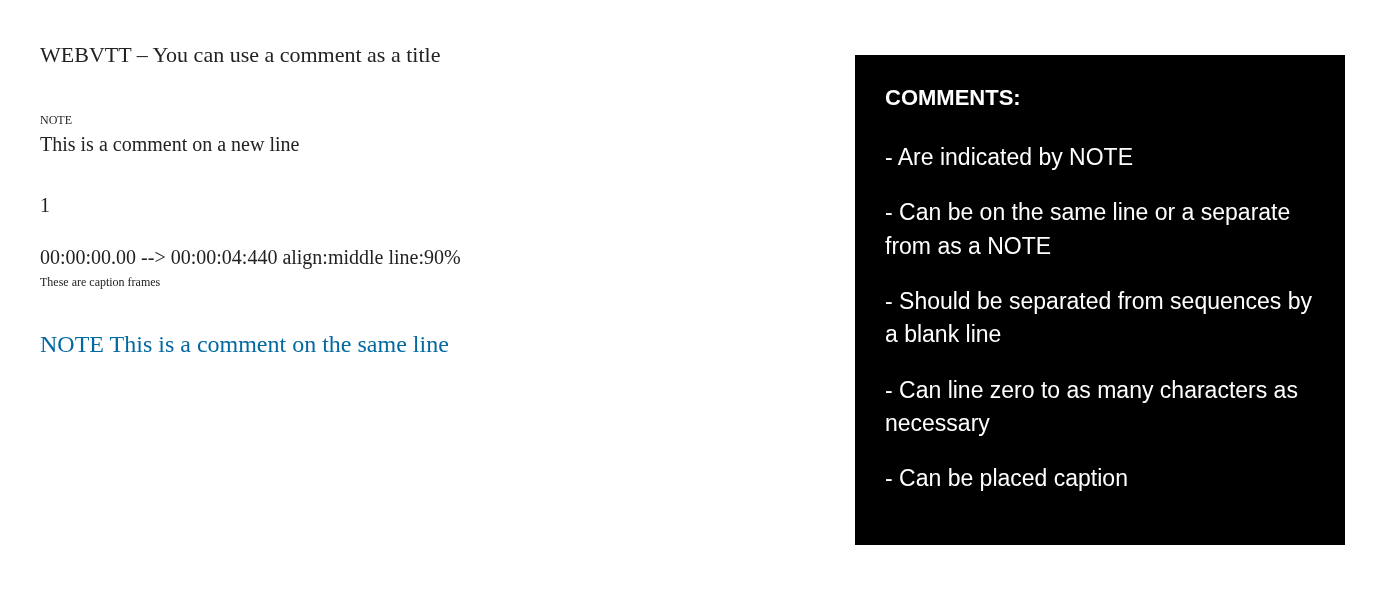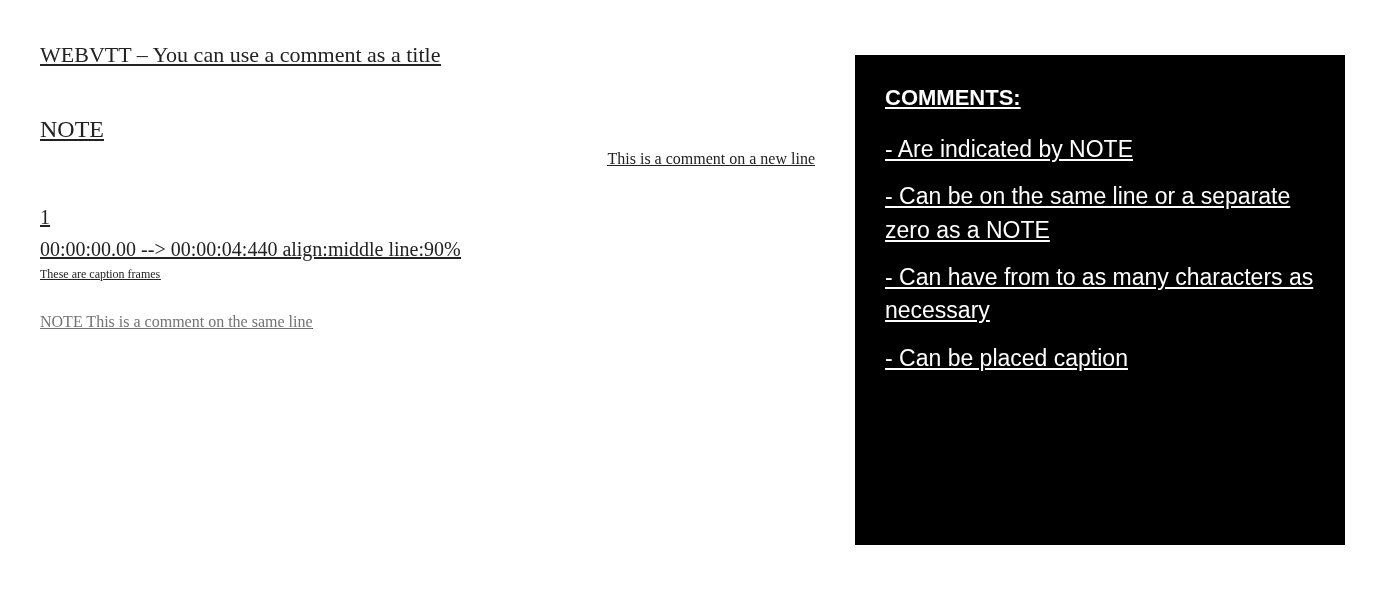--- a/index.html
+++ b/index.html
@@ -1,19 +1,18 @@
 <!DOCTYPE html>
 <html><head>
   <meta charset="utf-8">
   <style>
     * {
       margin: 0;
       padding: 0;
       box-sizing: border-box;
-      text-decoration: underline;
     }
 
     body {
       width: 1400px;
       height: 600px;
       background: #ffffff;
       font-family: Georgia, serif;
       display: flex;
       overflow: hidden;
     }
@@ -31,67 +30,67 @@
       color: #222;
       margin-bottom: 40px;
       line-height: 1.4;
     }
 
     .note-block {
       margin-bottom: 30px;
     }
 
     .note-keyword {
-      font-size: 24px;
+      font-size: 12px;
       color: #222;
       line-height: 1.5;
     }
 
     .note-text {
-      font-size: 16px;
+      font-size: 20px;
       color: #222;
       line-height: 1.5;
-      text-align: right;
     }
 
     .sequence-block {
       margin-bottom: 30px;
     }
 
     .sequence-number {
       font-size: 20px;
       color: #222;
       line-height: 1.6;
     }
 
     .sequence-timecode {
       font-size: 20px;
       color: #222;
       line-height: 1.6;
+      margin-top: 20px;
     }
 
     .sequence-caption-line {
       font-size: 12px;
       color: #222;
       line-height: 1.5;
     }
 
     .inline-note {
-      font-size: 16px;
-      color: #737373;
-      margin-top: 0;
+      font-size: 24px;
+      color: #0369a1;
+      margin-top: 10px;
     }
 
     .right-panel {
       width: 490px;
       background: #000000;
       padding: 30px 30px 30px 30px;
       display: flex;
       flex-direction: column;
-      gap: 4px;
+      gap: 12px;
       margin: 55px 55px 55px 0;
     }
 
     .comments-title {
       font-size: 22px;
       font-weight: bold;
       color: #ffffff;
       margin-bottom: 18px;
       font-family: Arial, sans-serif;
     }
@@ -120,16 +119,17 @@
     <div class="sequence-timecode">00:00:00.00 --&gt; 00:00:04:440 align:middle line:90%</div>
     <div class="sequence-caption-line">These are caption frames</div>
   </div>
 
   <div class="inline-note">NOTE This is a comment on the same line</div>
 </div>
 
 <div class="right-panel">
   <div class="comments-title">COMMENTS:</div>
   <div class="comment-item">- Are indicated by NOTE</div>
-  <div class="comment-item">- Can be on the same line or a separate zero as a NOTE</div>
-  <div class="comment-item">- Can have from to as many characters as necessary</div>
+  <div class="comment-item">- Can be on the same line or a separate from as a NOTE</div>
+  <div class="comment-item">- Should be separated from sequences by a blank line</div>
+  <div class="comment-item">- Can line zero to as many characters as necessary</div>
   <div class="comment-item">- Can be placed caption</div>
 </div>
 
 </body></html>

